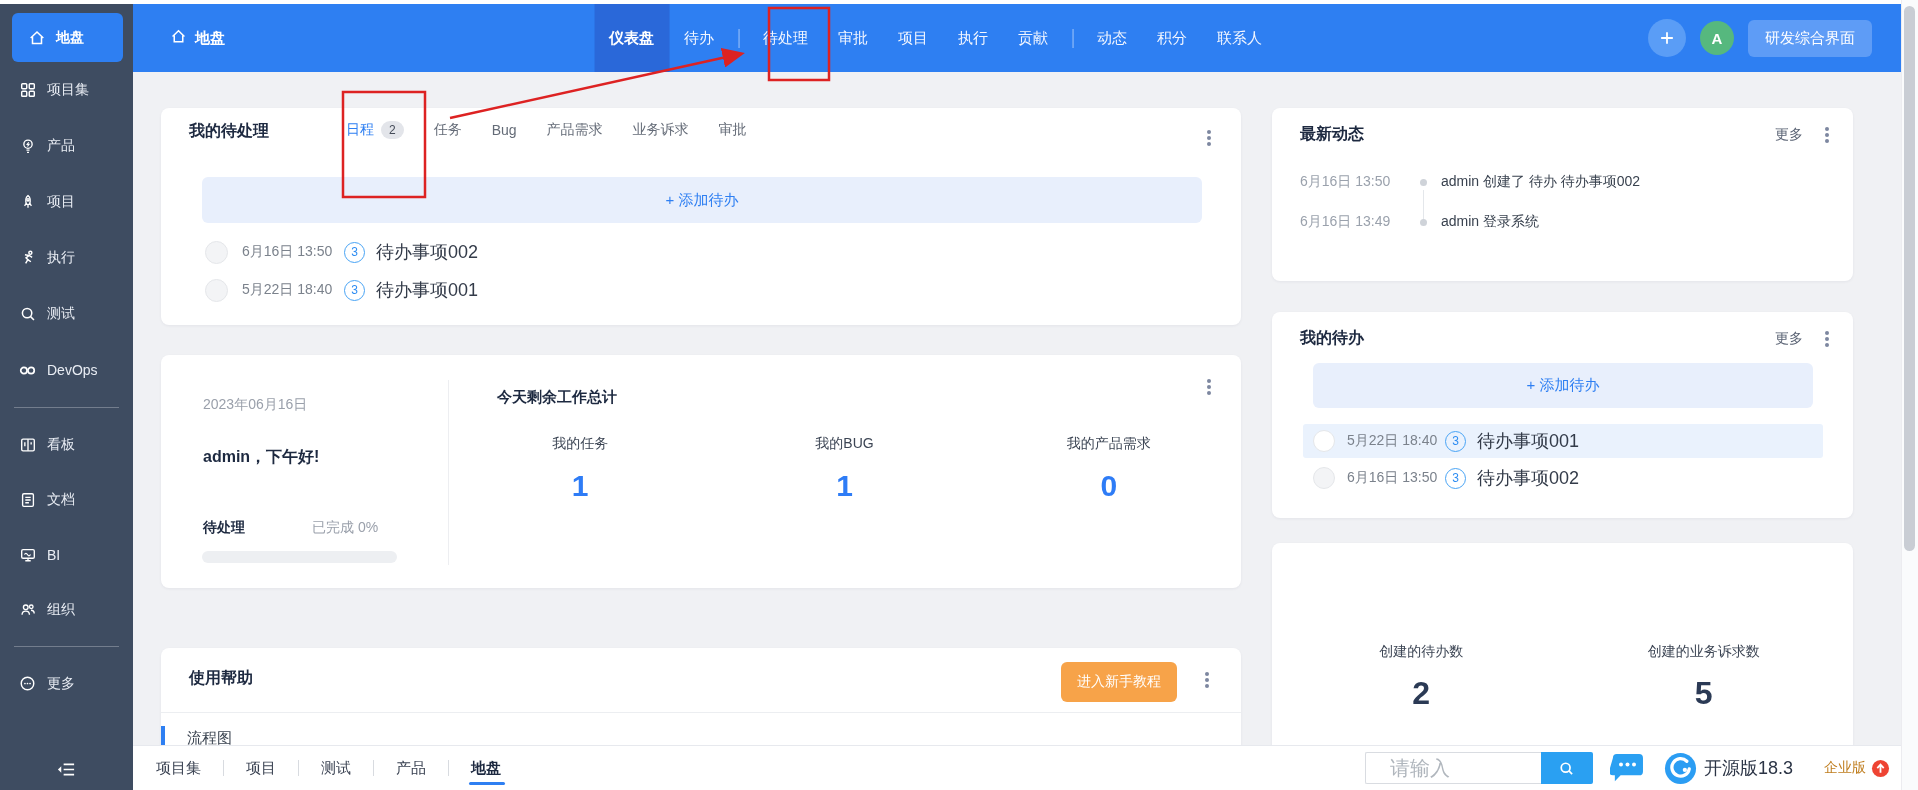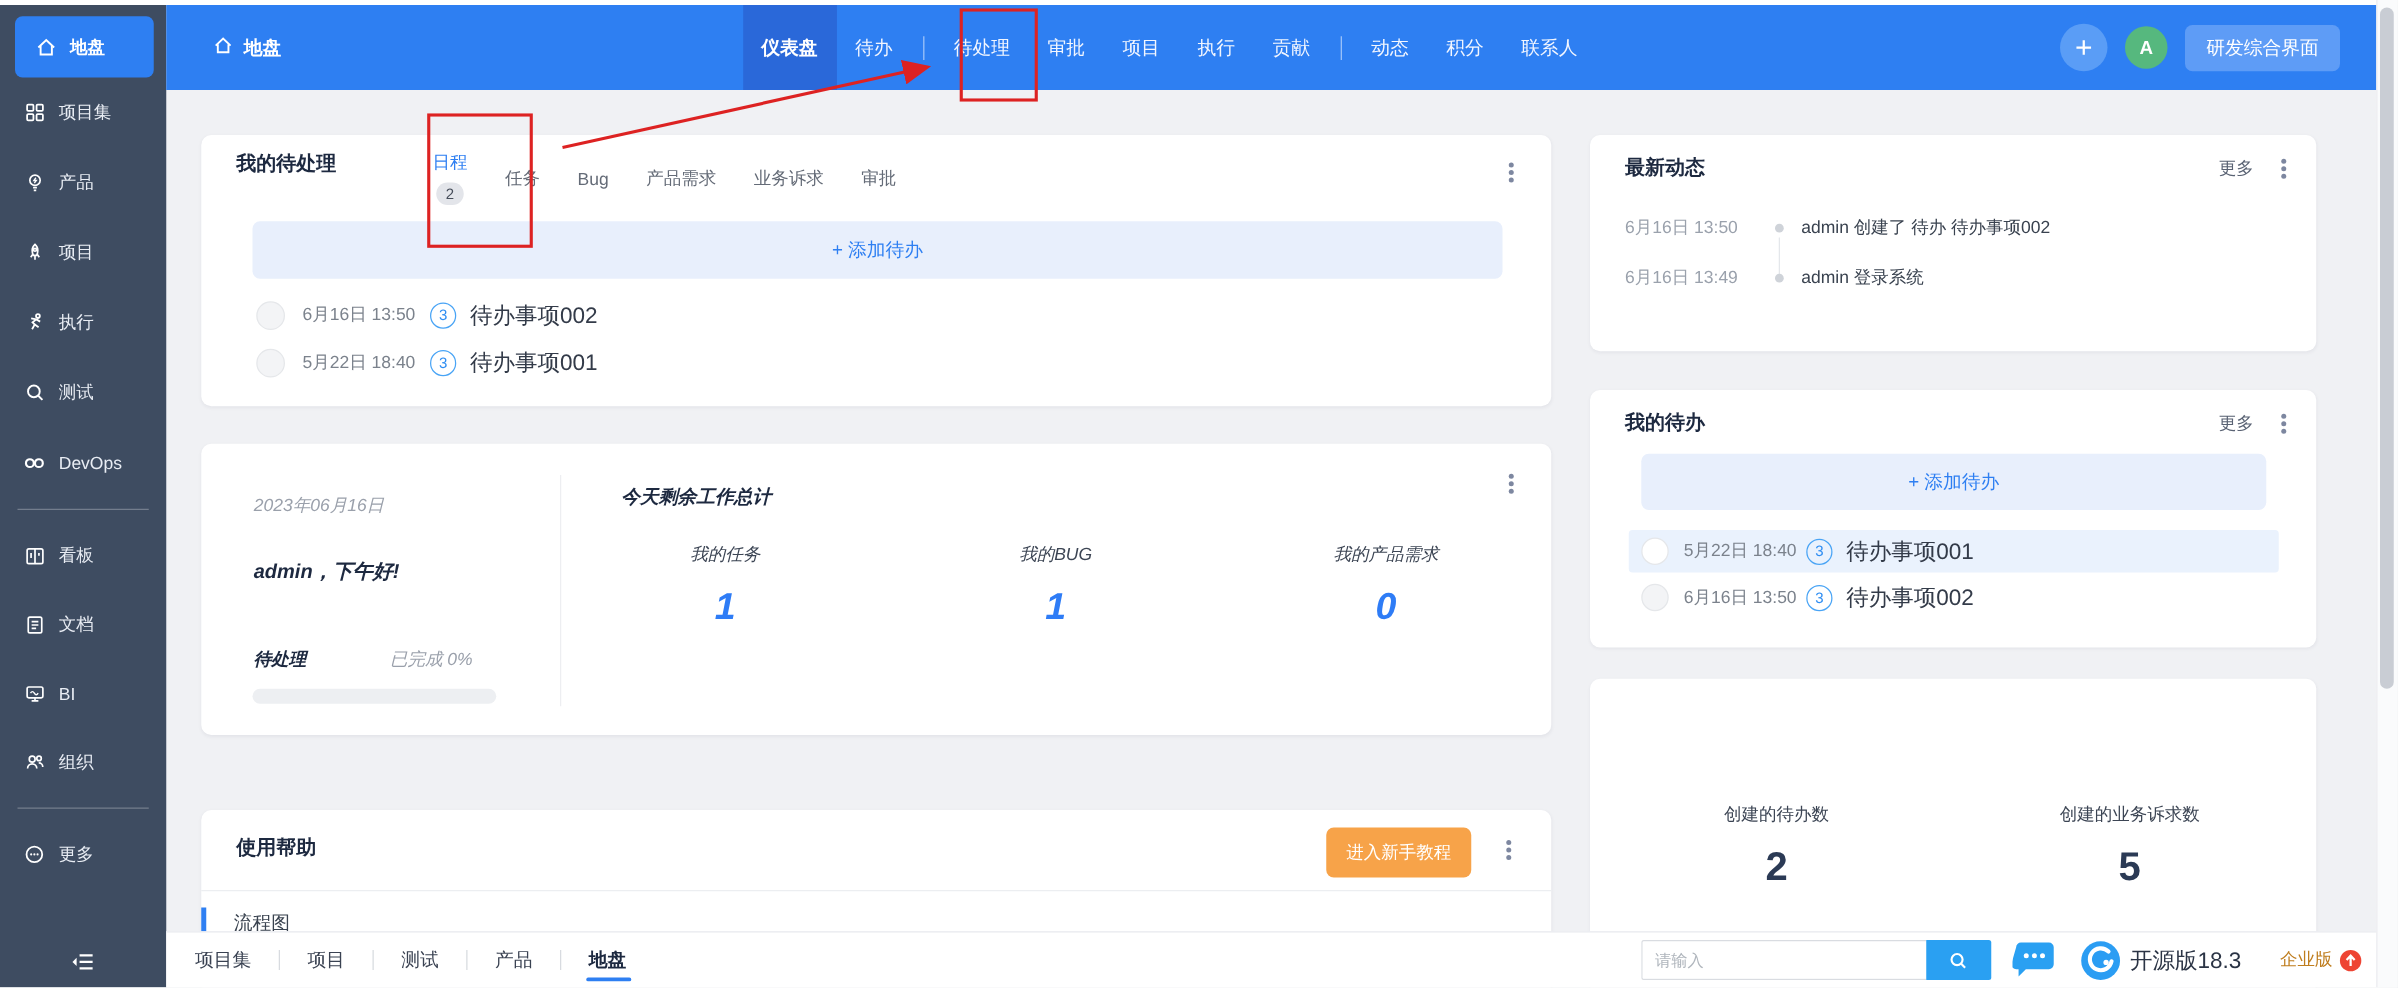--- a/index.html
+++ b/index.html
@@ -32,36 +32,36 @@
   .card{position:absolute;background:#fff;border-radius:8px;box-shadow:0 1px 3px rgba(30,40,70,.06);}
   .kebab{width:4px;height:4px;border-radius:50%;background:#7d87a0;box-shadow:0 -6px 0 #7d87a0,0 6px 0 #7d87a0;cursor:pointer;}
   .card-title{font-size:16px;font-weight:bold;color:#1d2940;}
   .more-link{font-size:14px;color:#596273;cursor:pointer;}
 
   
   .c-todo{left:28px;top:36px;width:1080px;height:217px;}
   .c-todo .card-title{position:absolute;left:28px;top:13px;}
   .tabs{position:absolute;left:185px;top:13px;display:flex;align-items:center;gap:30px;}
   .tab{font-size:14px;color:#646b77;cursor:pointer;display:flex;align-items:center;gap:7px;}
-  .tab.active{color:#2e7ff2;flex-direction:column;}
+  .tab.active{color:#2e7ff2;}
   .tab-badge{background:#e3e5ea;color:#454c59;font-size:12px;border-radius:10px;padding:2px 8px;}
   .tab-underline-active{position:absolute;left:182px;top:98px;width:103px;height:3px;background:#2e7ff2;}
   .tab-underline-track{position:absolute;left:182px;top:100px;width:502px;height:1px;background:#e9ebee;}
   .c-todo .kebab{position:absolute;right:30px;top:28px;}
   .add-btn{position:absolute;left:41px;top:69px;width:1000px;height:46px;background:#e8effc;border:none;border-radius:6px;
            color:#2e7ff2;font-size:15px;cursor:pointer;font-family:inherit;}
   .todo-row{position:absolute;left:44px;display:flex;align-items:center;}
   .check{width:21px;height:21px;border-radius:50%;background:#f3f4f6;border:1px solid #e5e7ea;flex:0 0 21px;cursor:pointer;}
   .todo-date{font-size:14px;color:#7b828c;margin-left:14px;width:102px;}
   .num-badge{width:19px;height:19px;border-radius:50%;border:1px solid #49a4f5;color:#2e8df2;font-size:12px;
              display:flex;align-items:center;justify-content:center;margin-right:11px;}
   .todo-text{font-size:18px;color:#333b49;}
 
   
-  .c-sum{left:28px;top:283px;width:1080px;height:233px;font-style:italic;}
+  .c-sum{left:28px;top:283px;width:1080px;height:233px;}
   .sum-left{position:absolute;left:0;top:25px;width:287px;height:185px;border-right:1px solid #edeef1;}
   .sum-date{position:absolute;left:42px;top:16px;font-size:14px;color:#9aa0ab;}
   .sum-greet{position:absolute;left:42px;top:67px;font-size:16px;font-weight:bold;color:#1d2940;}
   .sum-pending{position:absolute;left:42px;top:139px;font-size:14px;font-weight:bold;color:#1d2940;}
   .sum-complete{position:absolute;left:151px;top:139px;font-size:14px;color:#9aa0ab;}
   .progress{position:absolute;left:41px;top:171px;width:195px;height:12px;border-radius:6px;background:#edeff2;}
   .sum-title{position:absolute;left:336px;top:33px;font-size:15px;font-weight:bold;color:#1d2940;}
   .sum-stats{position:absolute;left:287px;top:80px;width:793px;display:flex;}
   .stat-col{flex:1;text-align:center;}
   .stat-label{font-size:14px;color:#3c4554;}
@@ -107,22 +107,22 @@
 
   
   .bottombar{position:absolute;left:133px;bottom:0;width:1769px;height:44px;background:#fff;border-top:1px solid #e7e9ee;
              z-index:18;display:flex;align-items:center;}
   .btabs{display:flex;align-items:center;margin-left:19px;}
   .btab{font-size:15px;color:#3a4252;padding:0 4px;cursor:pointer;position:relative;height:43px;display:flex;align-items:center;}
   .btab.active{font-weight:bold;color:#1d2940;}
   .btab-underline{position:absolute;left:2px;bottom:5px;height:3px;width:36px;background:#2e7ff2;border-radius:2px;}
   .btab-sep{width:1px;height:16px;background:#d8dbe0;margin:0 18px;}
   .bbar-right{position:absolute;right:12px;display:flex;align-items:center;}
-  .search-input{width:228px;height:32px;border:1px solid #d9dce1;border-right:none;border-radius:2px 0 0 2px;padding:0 10px;
-                font-size:13px;font-family:inherit;color:#333;outline:none;box-sizing:border-box;}
+  .search-input{width:176px;height:32px;border:1px solid #d9dce1;border-right:none;border-radius:2px 0 0 2px;padding:0 24px;
+                font-size:20px;font-family:inherit;color:#333;outline:none;box-sizing:border-box;}
   .search-input::placeholder{color:#b0b6bd;}
   .search-btn{width:52px;height:32px;background:#2aa0f2;border:none;border-radius:0 2px 2px 0;cursor:pointer;display:flex;align-items:center;justify-content:center;}
   .chat-btn{margin-left:17px;cursor:pointer;display:flex;}
   .zt-logo{margin-left:20px;display:flex;cursor:pointer;}
   .version-text{margin-left:7px;font-size:18px;color:#2b3445;}
   .enterprise{margin-left:31px;font-size:14px;color:#bf7d1e;cursor:pointer;}
   .enterprise-up{margin-left:5px;display:flex;cursor:pointer;}
 
   
   .scrollbar{position:absolute;right:0;top:0;width:16px;height:100%;background:#fafbfc;border-left:1px solid #ececf0;z-index:40;}

